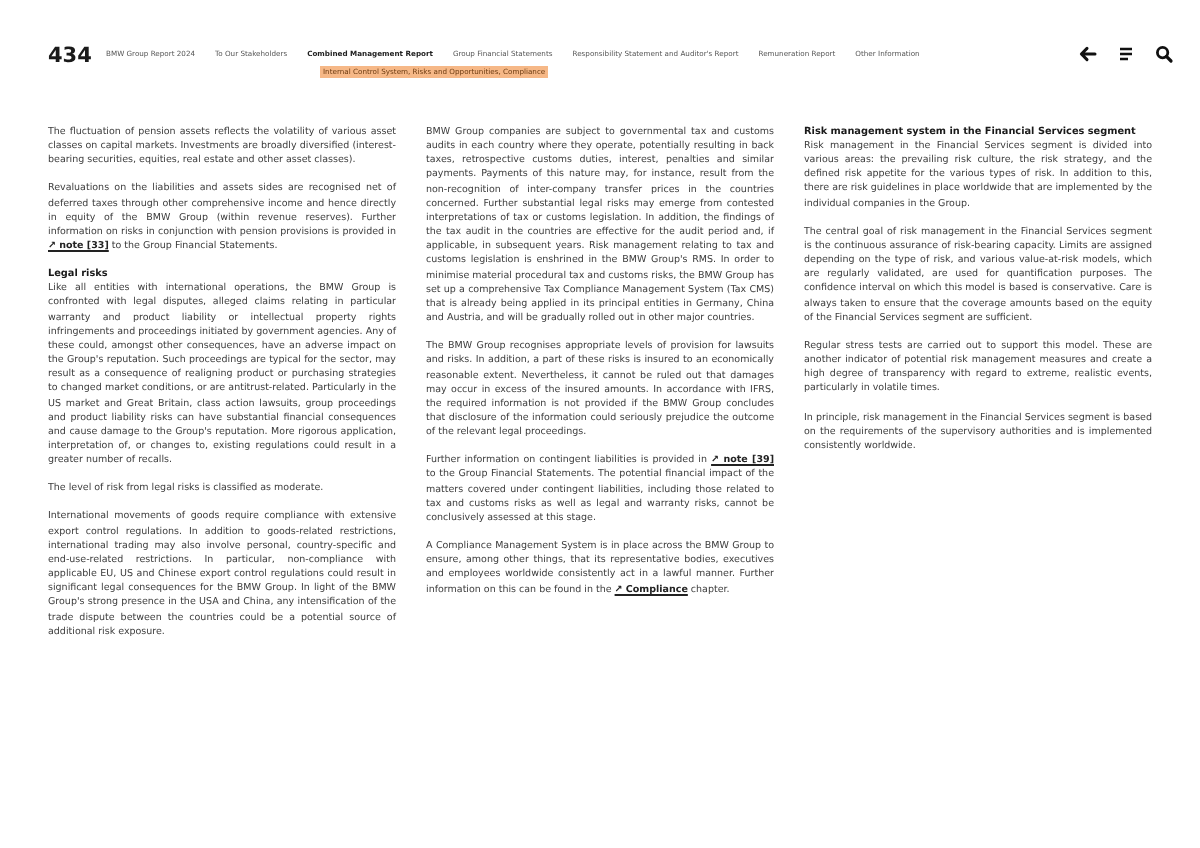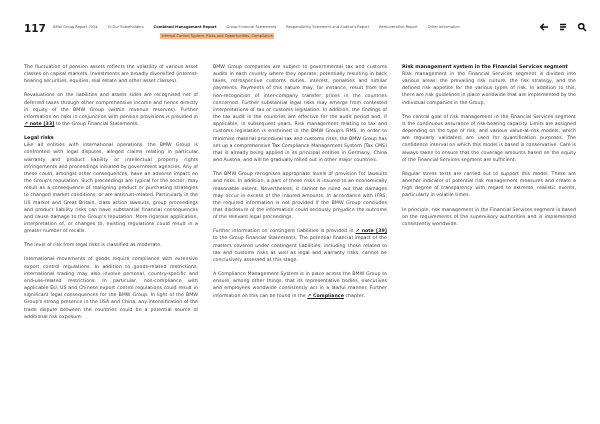--- a/index.html
+++ b/index.html
@@ -22,21 +22,21 @@
     .col2 { left: 189px; }
     .col3 { left: 378px; }
     .col p { margin-bottom: 7px; }
     .col h3 { font-size: 4.9px; font-weight: bold; color: #1a1a1a; line-height: 7px; }
     .link { font-weight: bold; text-decoration: underline; color: #222; cursor: pointer; }
   </style>
 </head>
 <body>
 
 <div class="header">
-  <div class="page-number">117</div>
+  <div class="page-number">434</div>
   <div class="nav">
     <span class="nav-item">BMW Group Report 2024</span>
     <span class="nav-item">To Our Stakeholders</span>
     <span class="nav-item active">Combined Management Report</span>
     <span class="nav-item">Group Financial Statements</span>
     <span class="nav-item">Responsibility Statement and Auditor's Report</span>
     <span class="nav-item">Remuneration Report</span>
     <span class="nav-item">Other Information</span>
   </div>
   <div class="nav-sub">Internal Control System, Risks and Opportunities, Compliance</div>

